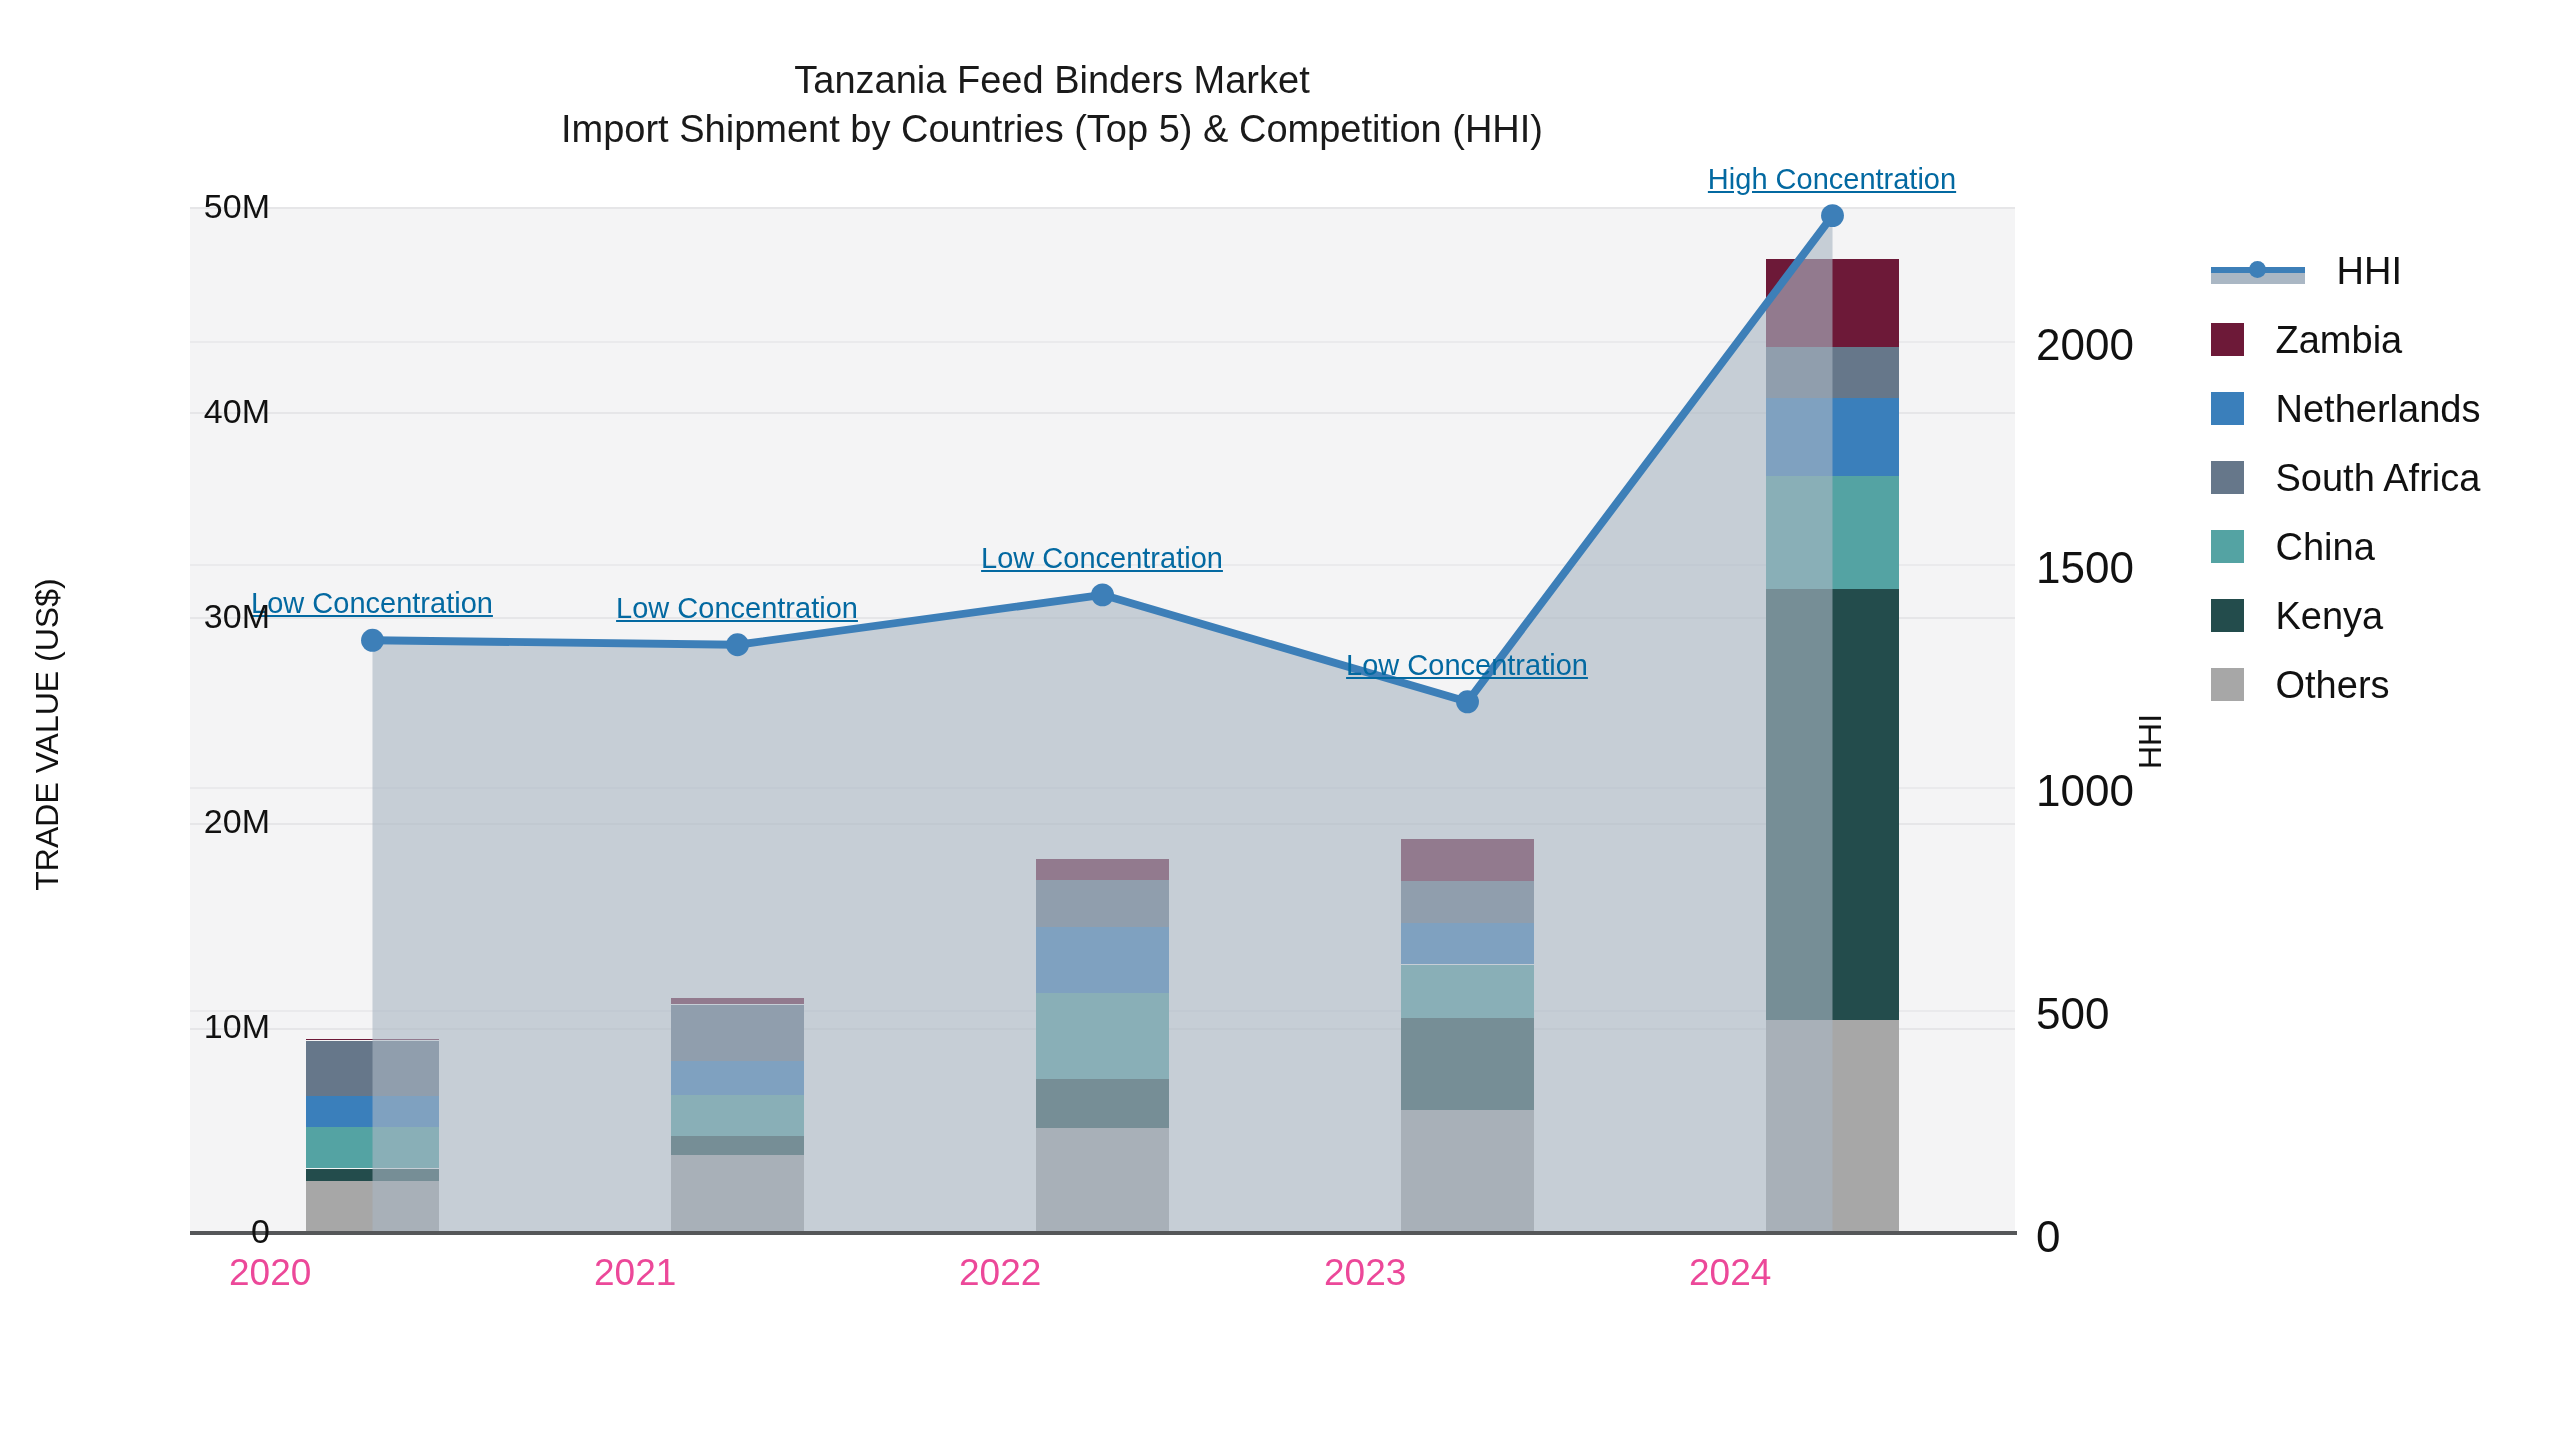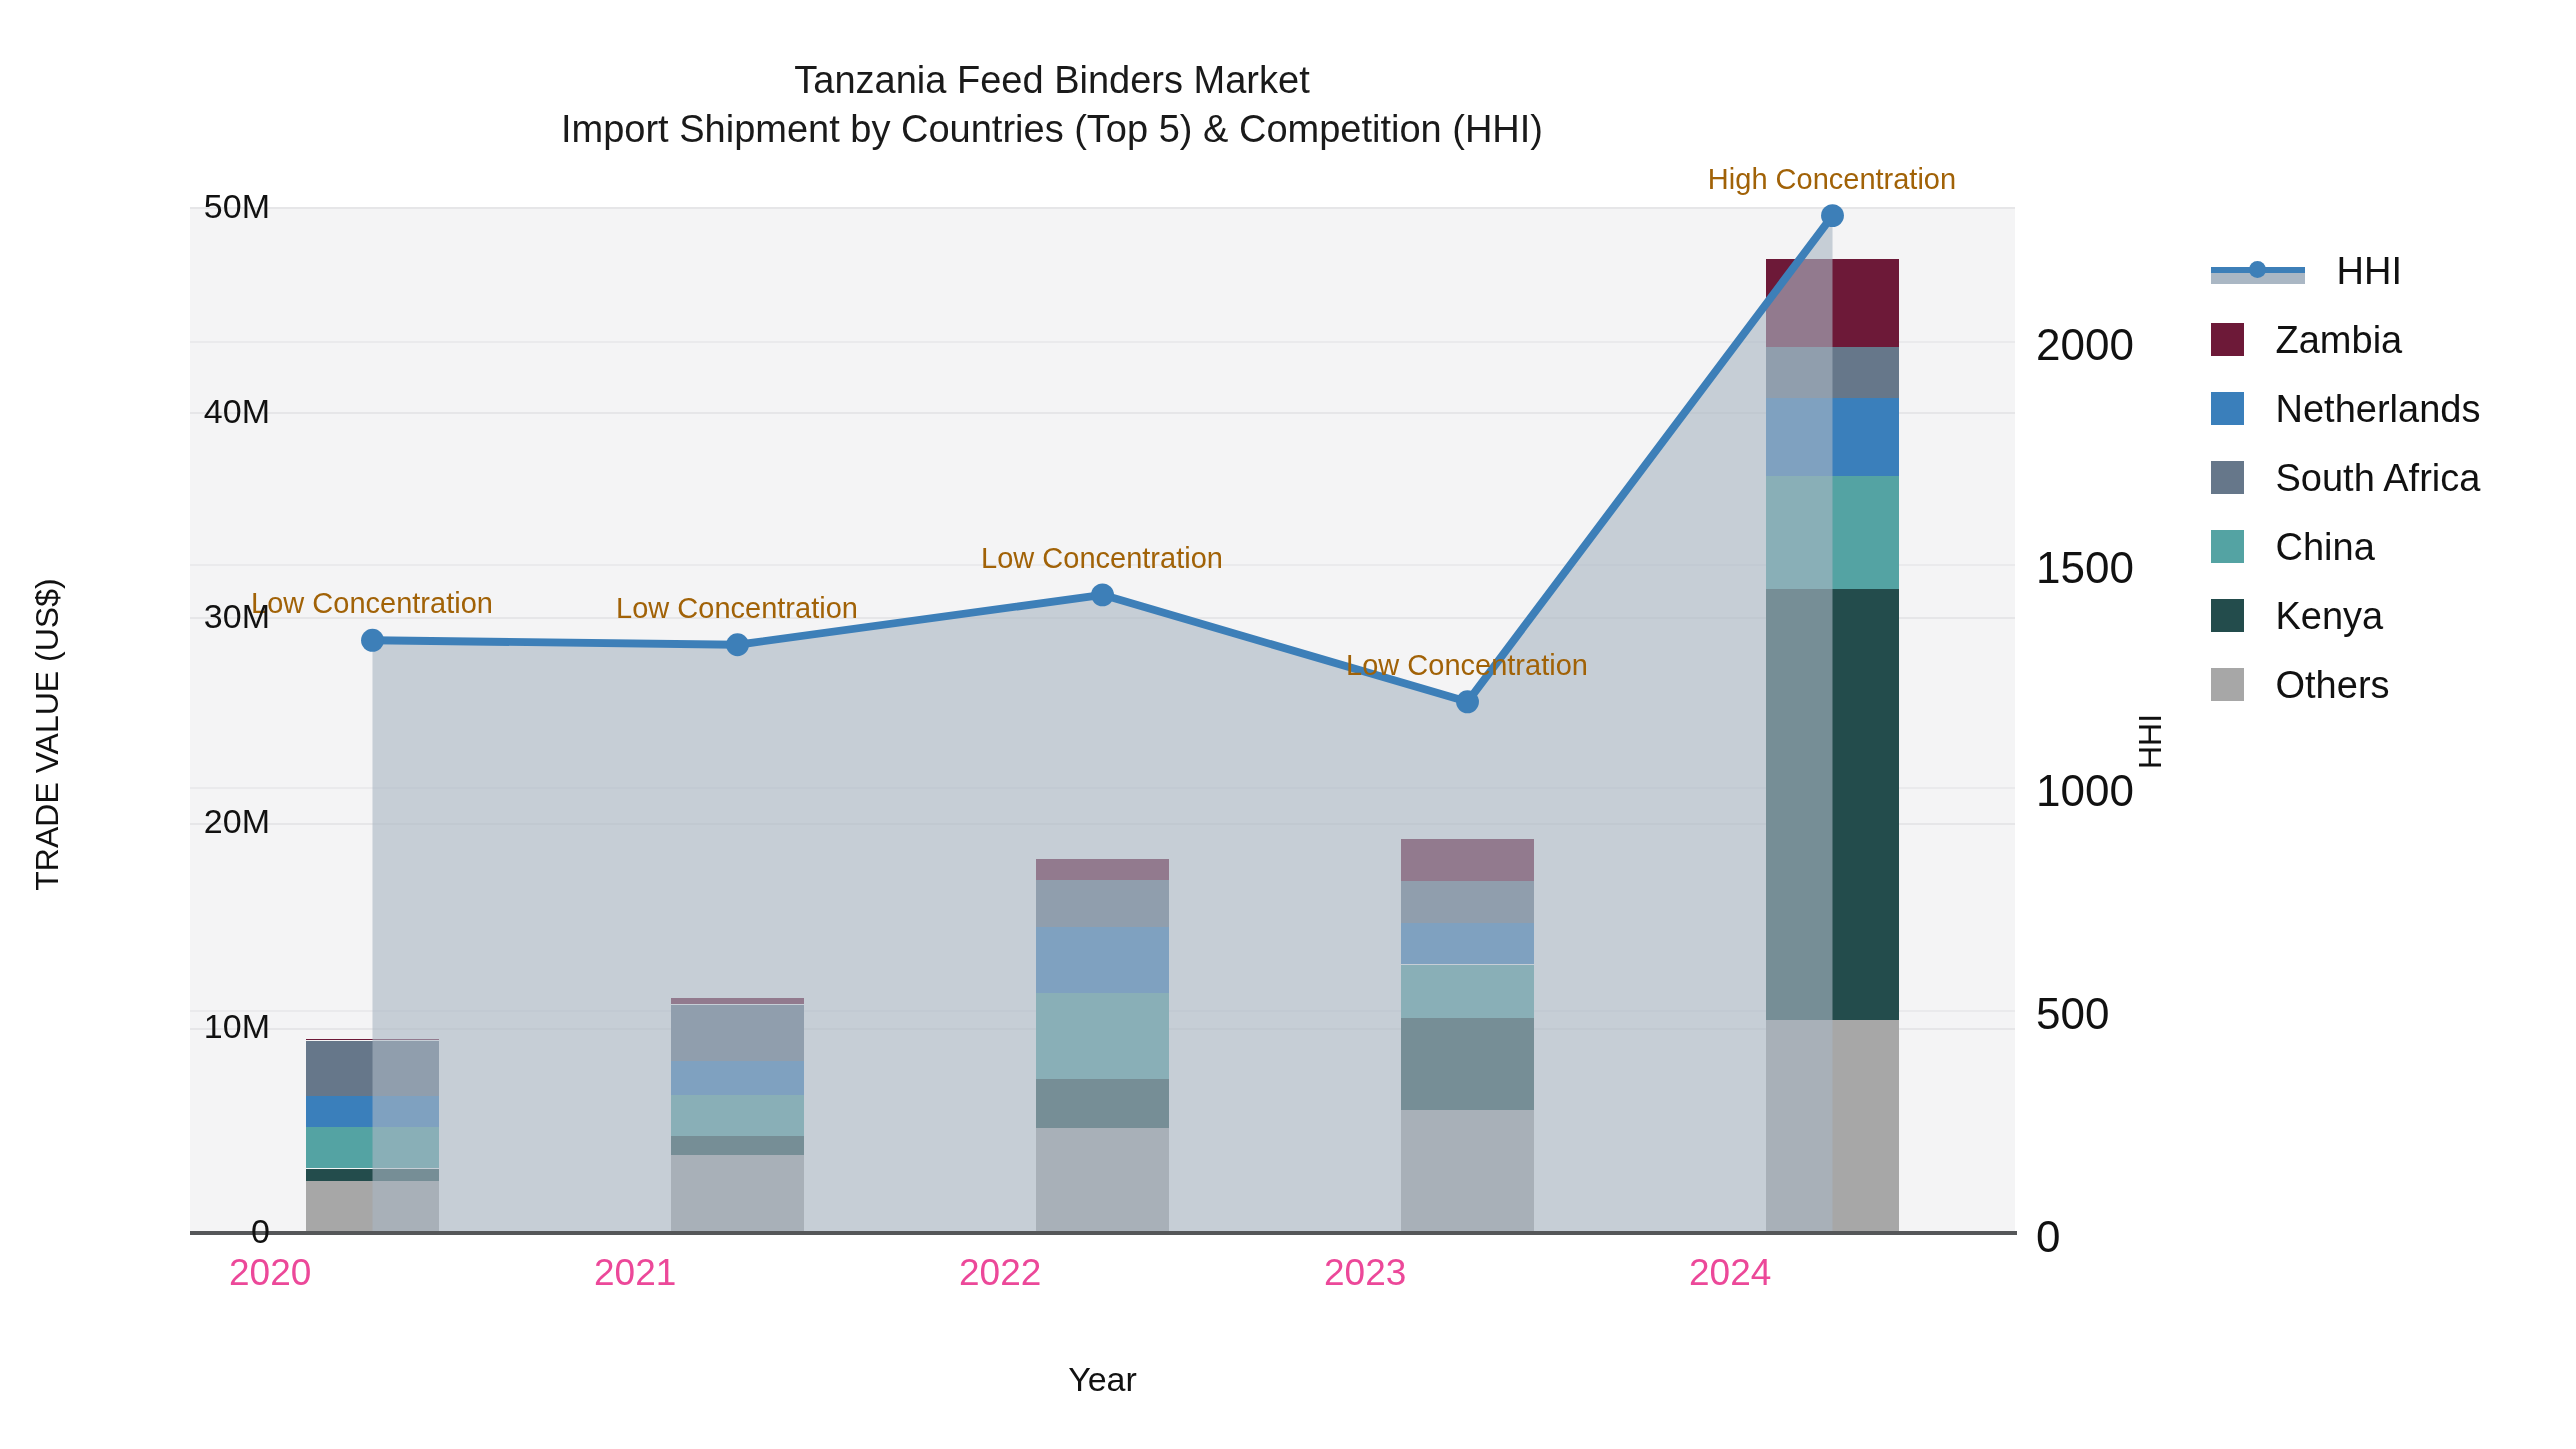--- a/index.html
+++ b/index.html
@@ -58,22 +58,23 @@
 
   
   .bar-stack{position:absolute;bottom:0;width:0;}
   .bar-seg{position:absolute;left:0;width:100%;}
 
   
   #hhi-svg{position:absolute;left:0;top:0;width:100%;height:100%;overflow:visible;}
 
   
   .annot{
-    position:absolute;font-size:29px;color:#a16207;white-space:nowrap;
+    position:absolute;font-size:29px;color:#0369a1;white-space:nowrap;
     transform:translateX(-50%);
+    text-decoration:underline;
   }
 
   
   #legend{position:absolute;left:2211px;top:236px;width:358px;}
   .legend-row{display:flex;align-items:center;height:69px;}
   .legend-swatch{width:33px;height:33px;margin-right:31.5px;flex:0 0 auto;}
   .legend-line-marker{
     width:94px;height:33px;margin-right:31.5px;flex:0 0 auto;position:relative;
   }
   .legend-line-marker .ll-fill{
@@ -191,21 +192,20 @@
   <div id="xticks-layer">
       <div class="xtick" style="left: 372px;">2020</div>
       <div class="xtick" style="left: 737px;">2021</div>
       <div class="xtick" style="left: 1102px;">2022</div>
       <div class="xtick" style="left: 1467px;">2023</div>
       <div class="xtick" style="left: 1832px;">2024</div>
     </div>
 
   <div id="ylabel-left">TRADE VALUE (US$)</div>
   <div id="ylabel-right">HHI</div>
-  <div id="xlabel">Year</div>
 
   <div id="legend">
       <div class="legend-row">
         <span class="legend-line-marker">
           <span class="ll-fill"></span>
           <span class="ll-line" style="background: rgb(61, 127, 184);"></span>
           <span class="ll-dot" style="background: rgb(61, 127, 184);"></span>
         </span>
         <span class="legend-label">HHI</span>
       </div>

